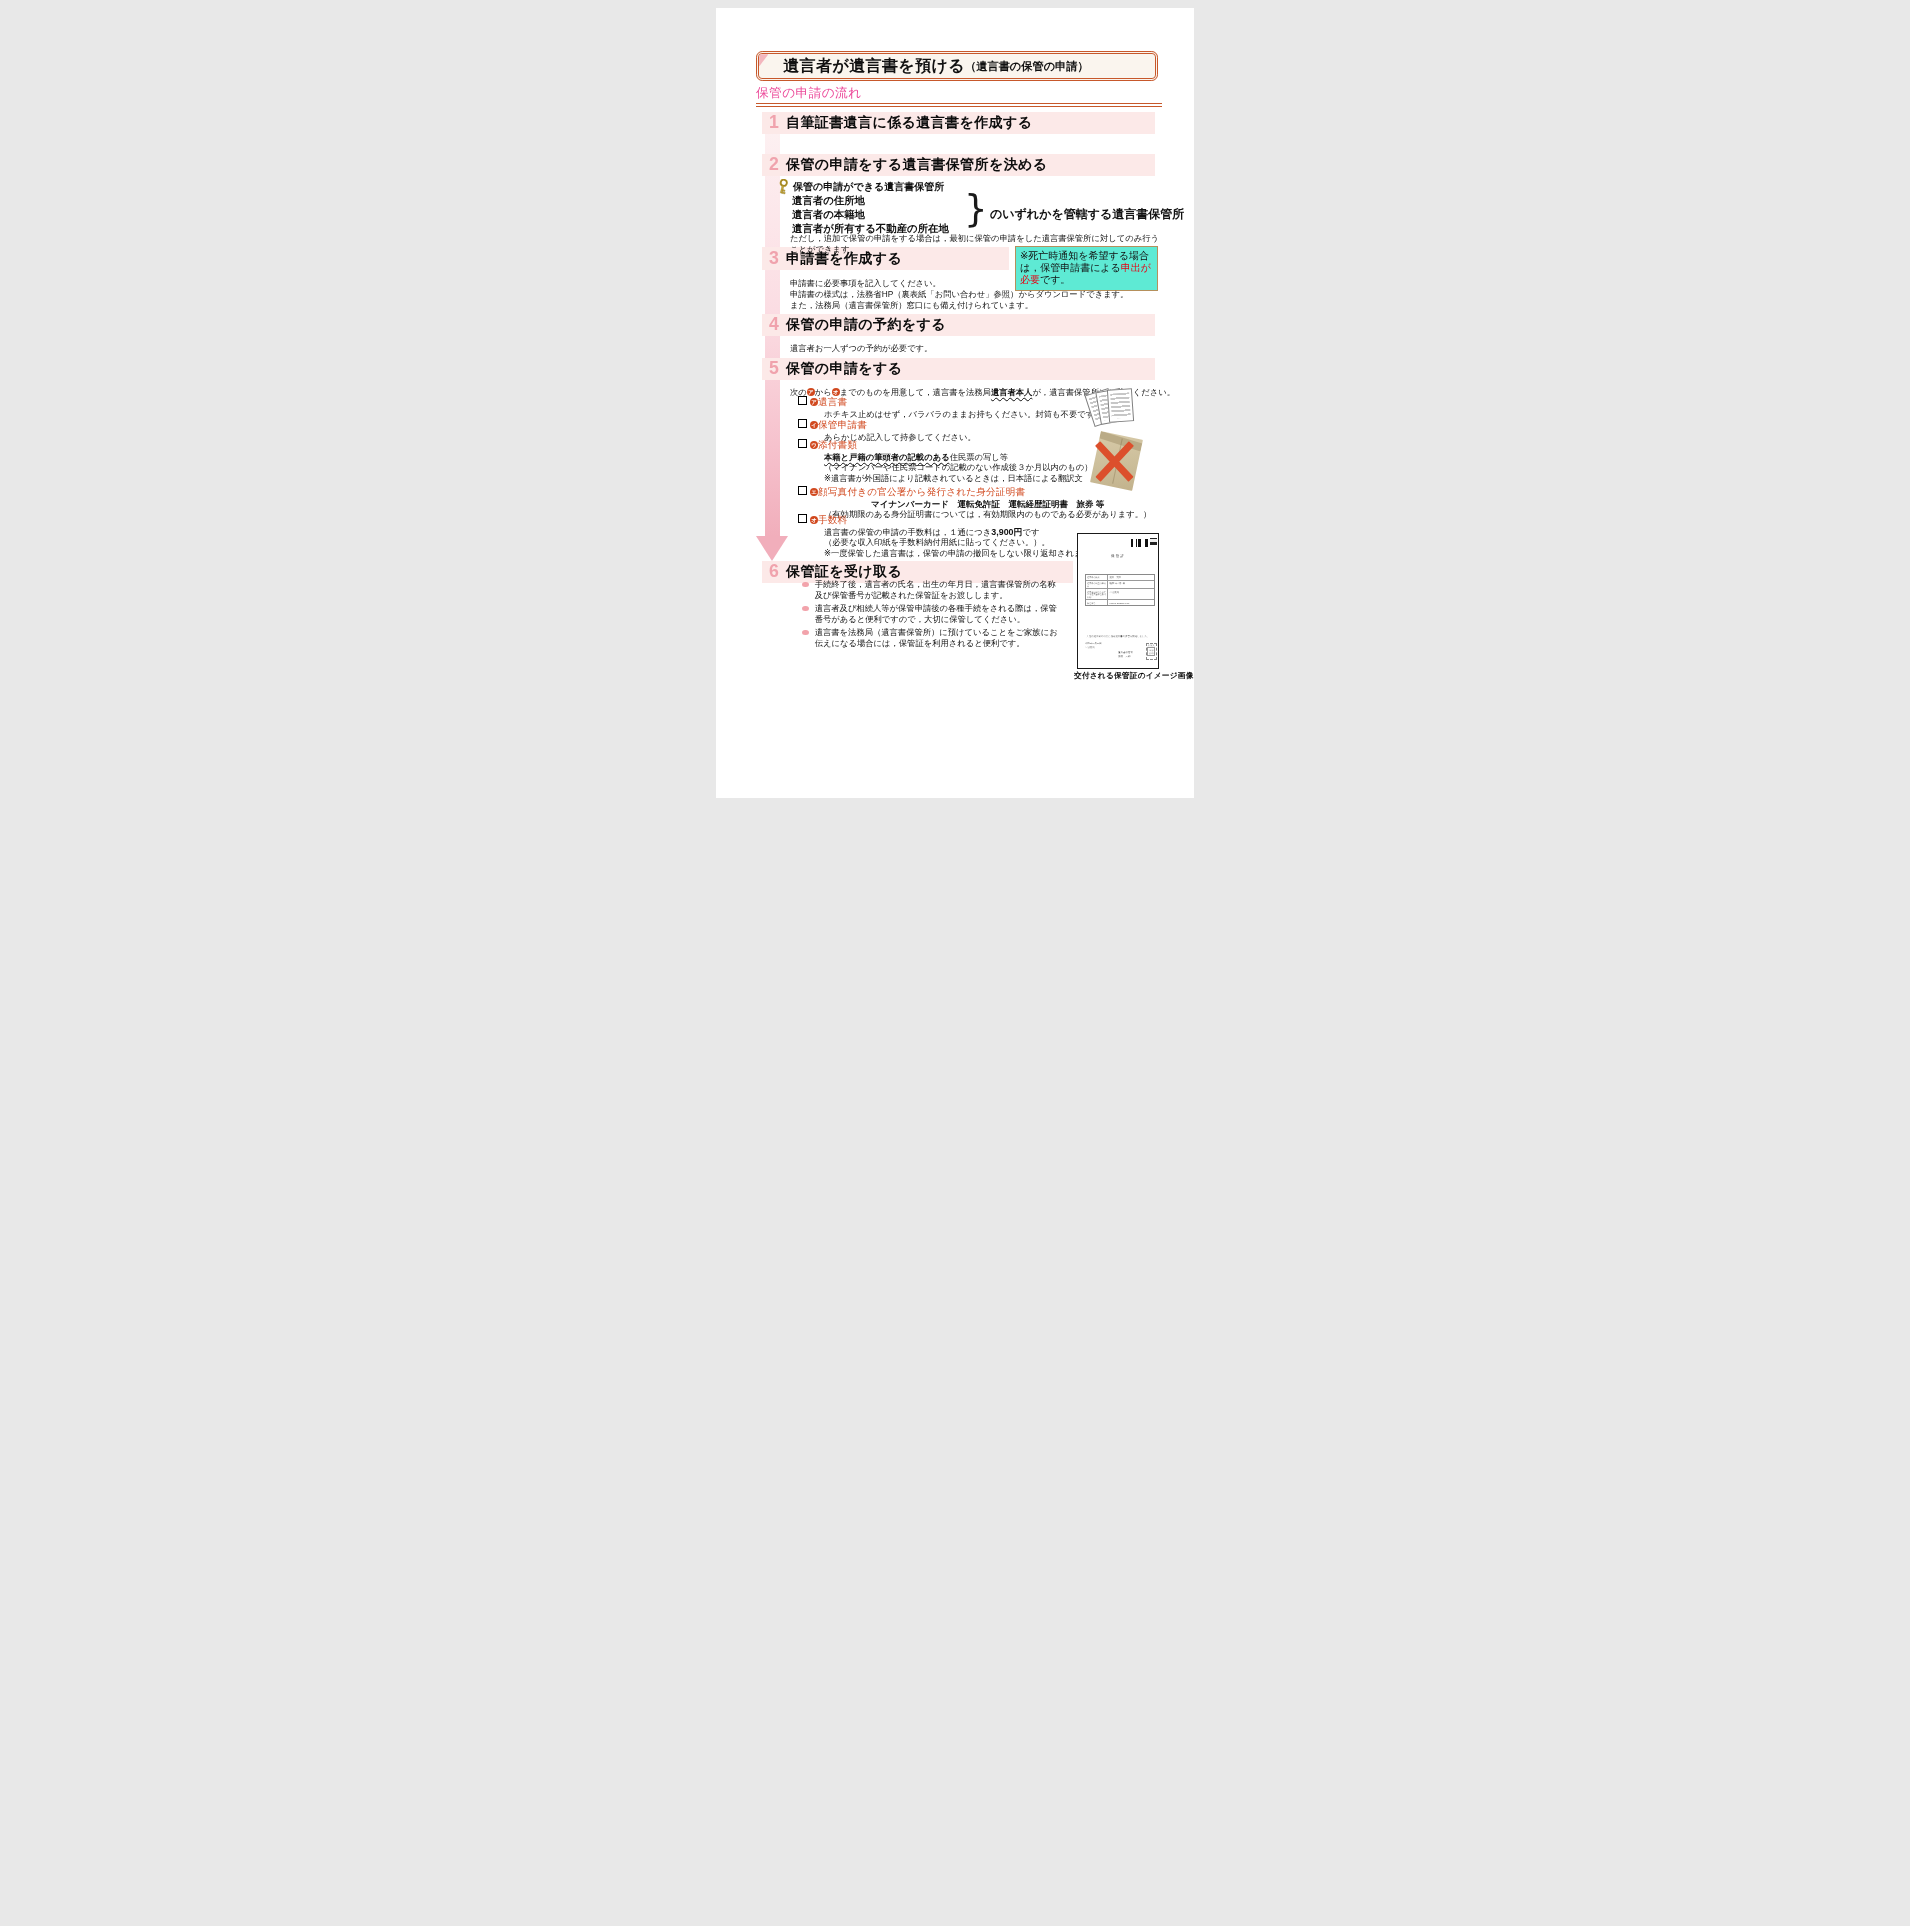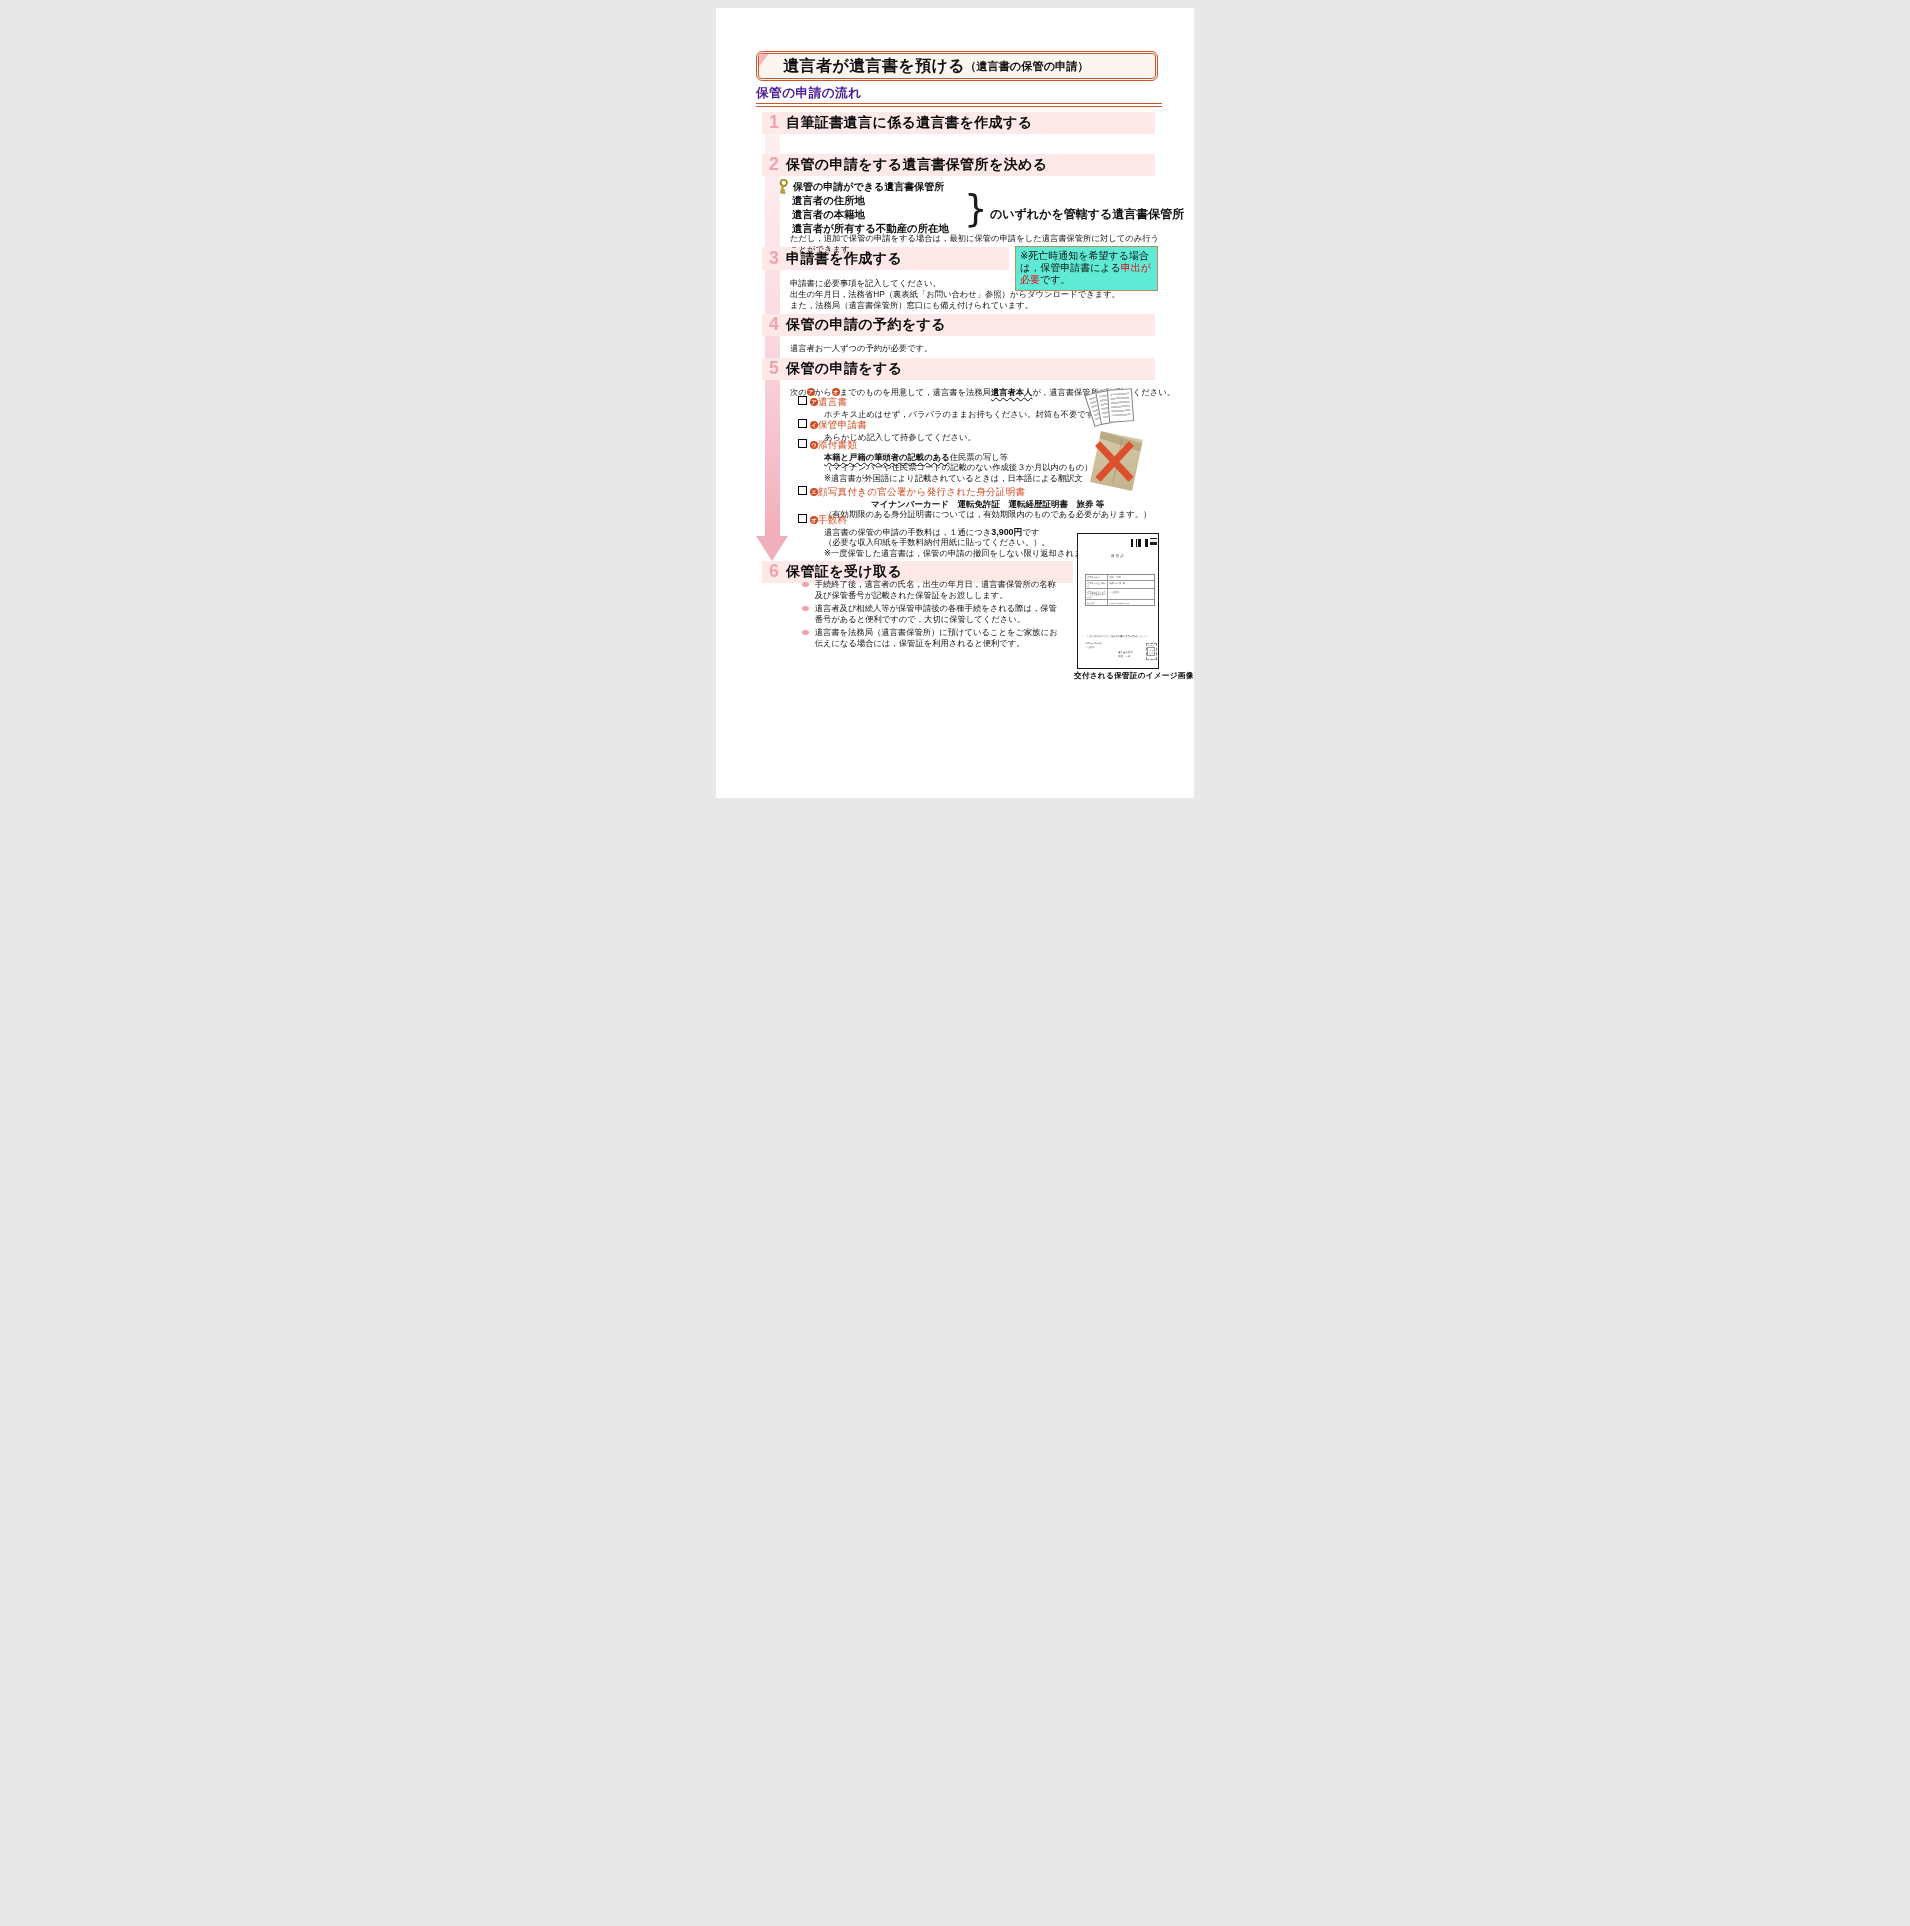--- a/index.html
+++ b/index.html
@@ -10,21 +10,21 @@
   
   .banner{position:absolute;left:40px;top:43px;width:402px;height:30px;
     background:#faf5ee;border:1.5px solid #c7582b;border-radius:6.2px;box-sizing:border-box;}
   .banner-inner{position:absolute;inset:1.2px;border:0.8px solid #c7582b;border-radius:3.9px;
     background:#faf5ee;overflow:hidden;display:flex;align-items:center;}
   .banner-tri{position:absolute;left:0;top:0;width:9.2px;height:12.3px;background:#f3b6bd;
     clip-path:polygon(0 0,100% 0,0 100%);}
   .banner-title{margin-left:24px;font-size:16px;font-weight:bold;letter-spacing:0.4px;white-space:nowrap;}
   .banner-sub{font-size:11.2px;font-weight:bold;letter-spacing:0;white-space:nowrap;}
   
-  .sec-head{position:absolute;left:40px;top:77px;font-size:12.7px;font-weight:bold;color:#4c1d95;letter-spacing:0.4px;}
+  .sec-head{position:absolute;left:40px;top:77px;font-size:12.7px;font-weight:normal;color:#ec4899;letter-spacing:0.4px;}
   .sec-rule{position:absolute;left:40px;top:95px;width:406px;height:1.5px;
     border-top:1.2px solid #c7582b;border-bottom:1.2px solid #c7582b;}
   
   .flow-connector{position:absolute;left:49px;top:116px;width:15px;height:413px;
     background:linear-gradient(to bottom,#fdf1f2 0%,#fbdde3 45%,#f6c2cd 78%,#f1aebb 100%);}
   .flow-arrowhead{position:absolute;left:40px;top:528px;width:0;height:0;
     border-left:16px solid transparent;border-right:16px solid transparent;border-top:25px solid #f1aebb;}
   
   .step-band{position:absolute;left:46px;height:21.6px;background:#fce9e8;display:flex;align-items:center;}
   .step-num{width:24px;text-align:center;font-size:17.7px;font-weight:bold;color:#f0a3ad;line-height:21.6px;}
@@ -164,21 +164,21 @@
     <div>遺言者が所有する不動産の所在地</div>
   </div>
   <div class="brace">}</div>
   <div class="brace-label">のいずれかを管轄する遺言書保管所</div>
   <div class="body-text" style="left:74px;top:225px;width:376px;">ただし，追加で保管の申請をする場合は，最初に保管の申請をした遺言書保管所に対してのみ行うことができます。</div>
 
   <div class="note-box">
     <span>※死亡時通知を希望する場合は，保管申請書による</span><span class="red">申出が必要</span><span>です。</span>
   </div>
   <div class="body-text" style="left:74px;top:270px;">申請書に必要事項を記入してください。</div>
-  <div class="body-text" style="left:74px;top:281px;">出生の年月日，法務省HP（裏表紙「お問い合わせ」参照）からダウンロードできます。</div>
+  <div class="body-text" style="left:74px;top:281px;">申請書の様式は，法務省HP（裏表紙「お問い合わせ」参照）からダウンロードできます。</div>
   <div class="body-text" style="left:74px;top:292px;">また，法務局（遺言書保管所）窓口にも備え付けられています。</div>
 
   <div class="body-text" style="left:74px;top:335px;">遺言者お一人ずつの予約が必要です。</div>
 
   <div class="body-text" style="left:74px;top:379px;white-space:nowrap;">
     <span>次の</span><span class="mark-circle">ア</span><span>から</span><span class="mark-circle">オ</span><span>までのものを用意して，遺言書を法務局</span><span class="wavy">遺言者本人</span><span>が，遺言書保管所にお越しください。</span>
   </div>
 
   <div class="check-item" style="top:388px;">
     <div class="ci-head">

